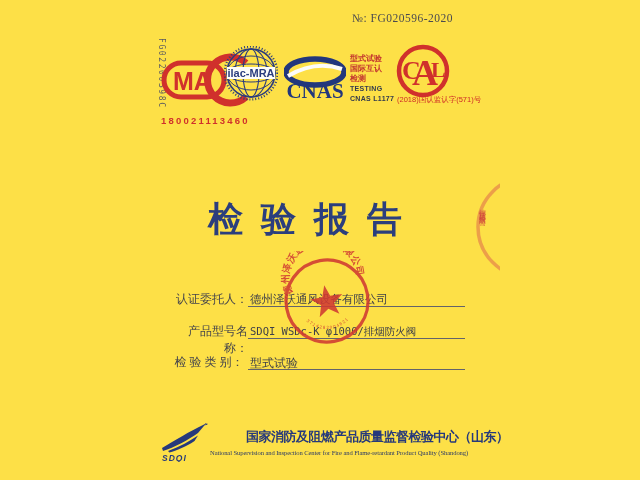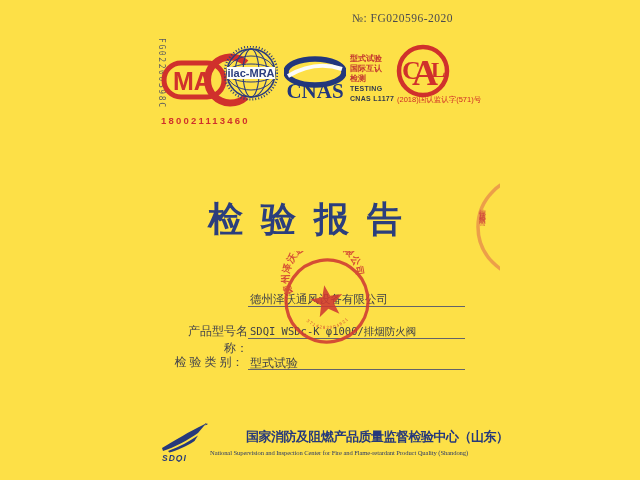--- a/index.html
+++ b/index.html
@@ -100,20 +100,21 @@
       <tspan x="17" y="42" font-size="36">A</tspan>
       <tspan x="36" y="34" font-size="22">L</tspan>
     </text>
   </svg>
   <div class="abs" id="cal-caption">(2018)国认监认字(571)号</div>
 
   <div class="abs" id="title-block">
     <div id="title-cn">检验报告</div>
   </div>
 
+  <div class="abs field-label" style="top:291px;">认证委托人：</div>
   <div class="abs field-value" style="top:292px;">德州泽沃通风设备有限公司</div>
   <div class="abs underline" style="top:306px;"></div>
 
   <div class="abs field-label" style="top:323px;">产品型号名称：</div>
   <div class="abs field-value mono" style="top:325px;">SDQI WSDc-K φ1000/排烟防火阀</div>
   <div class="abs underline" style="top:338px;"></div>
 
   <div class="abs field-label" style="top:354px;text-align:center;">检 验 类 别：</div>
   <div class="abs field-value" style="top:355px;font-size:12px;">型式试验</div>
   <div class="abs underline" style="top:369px;"></div>

